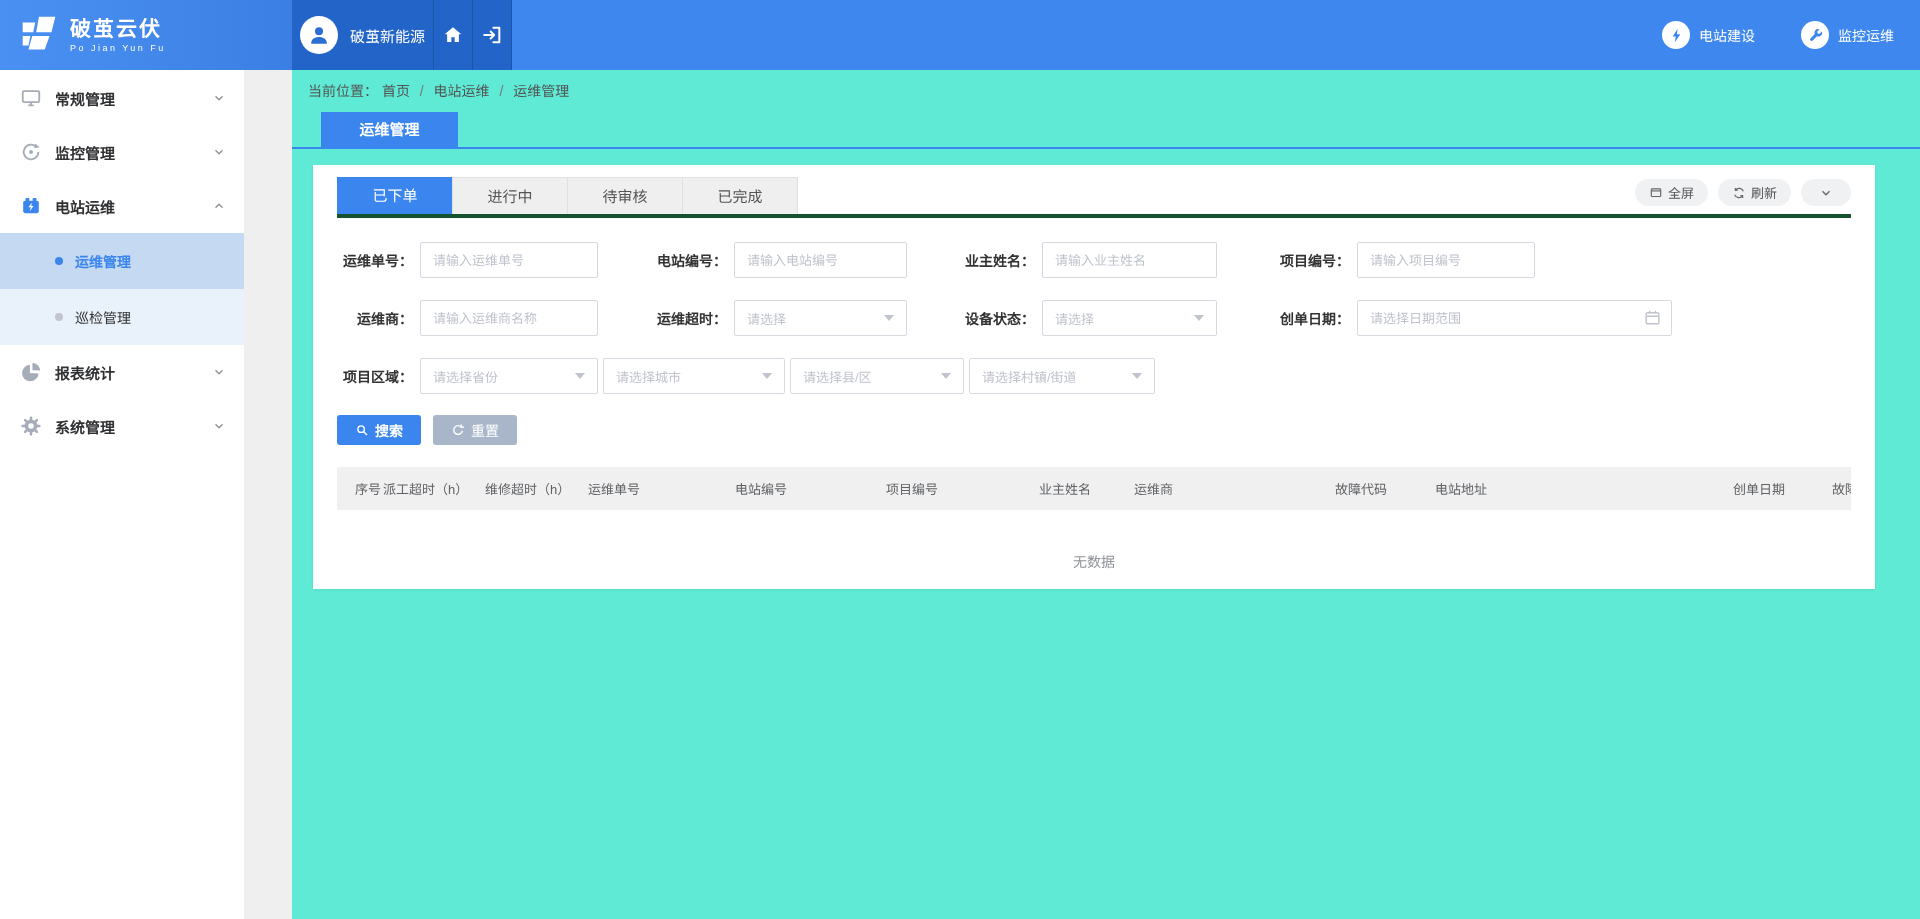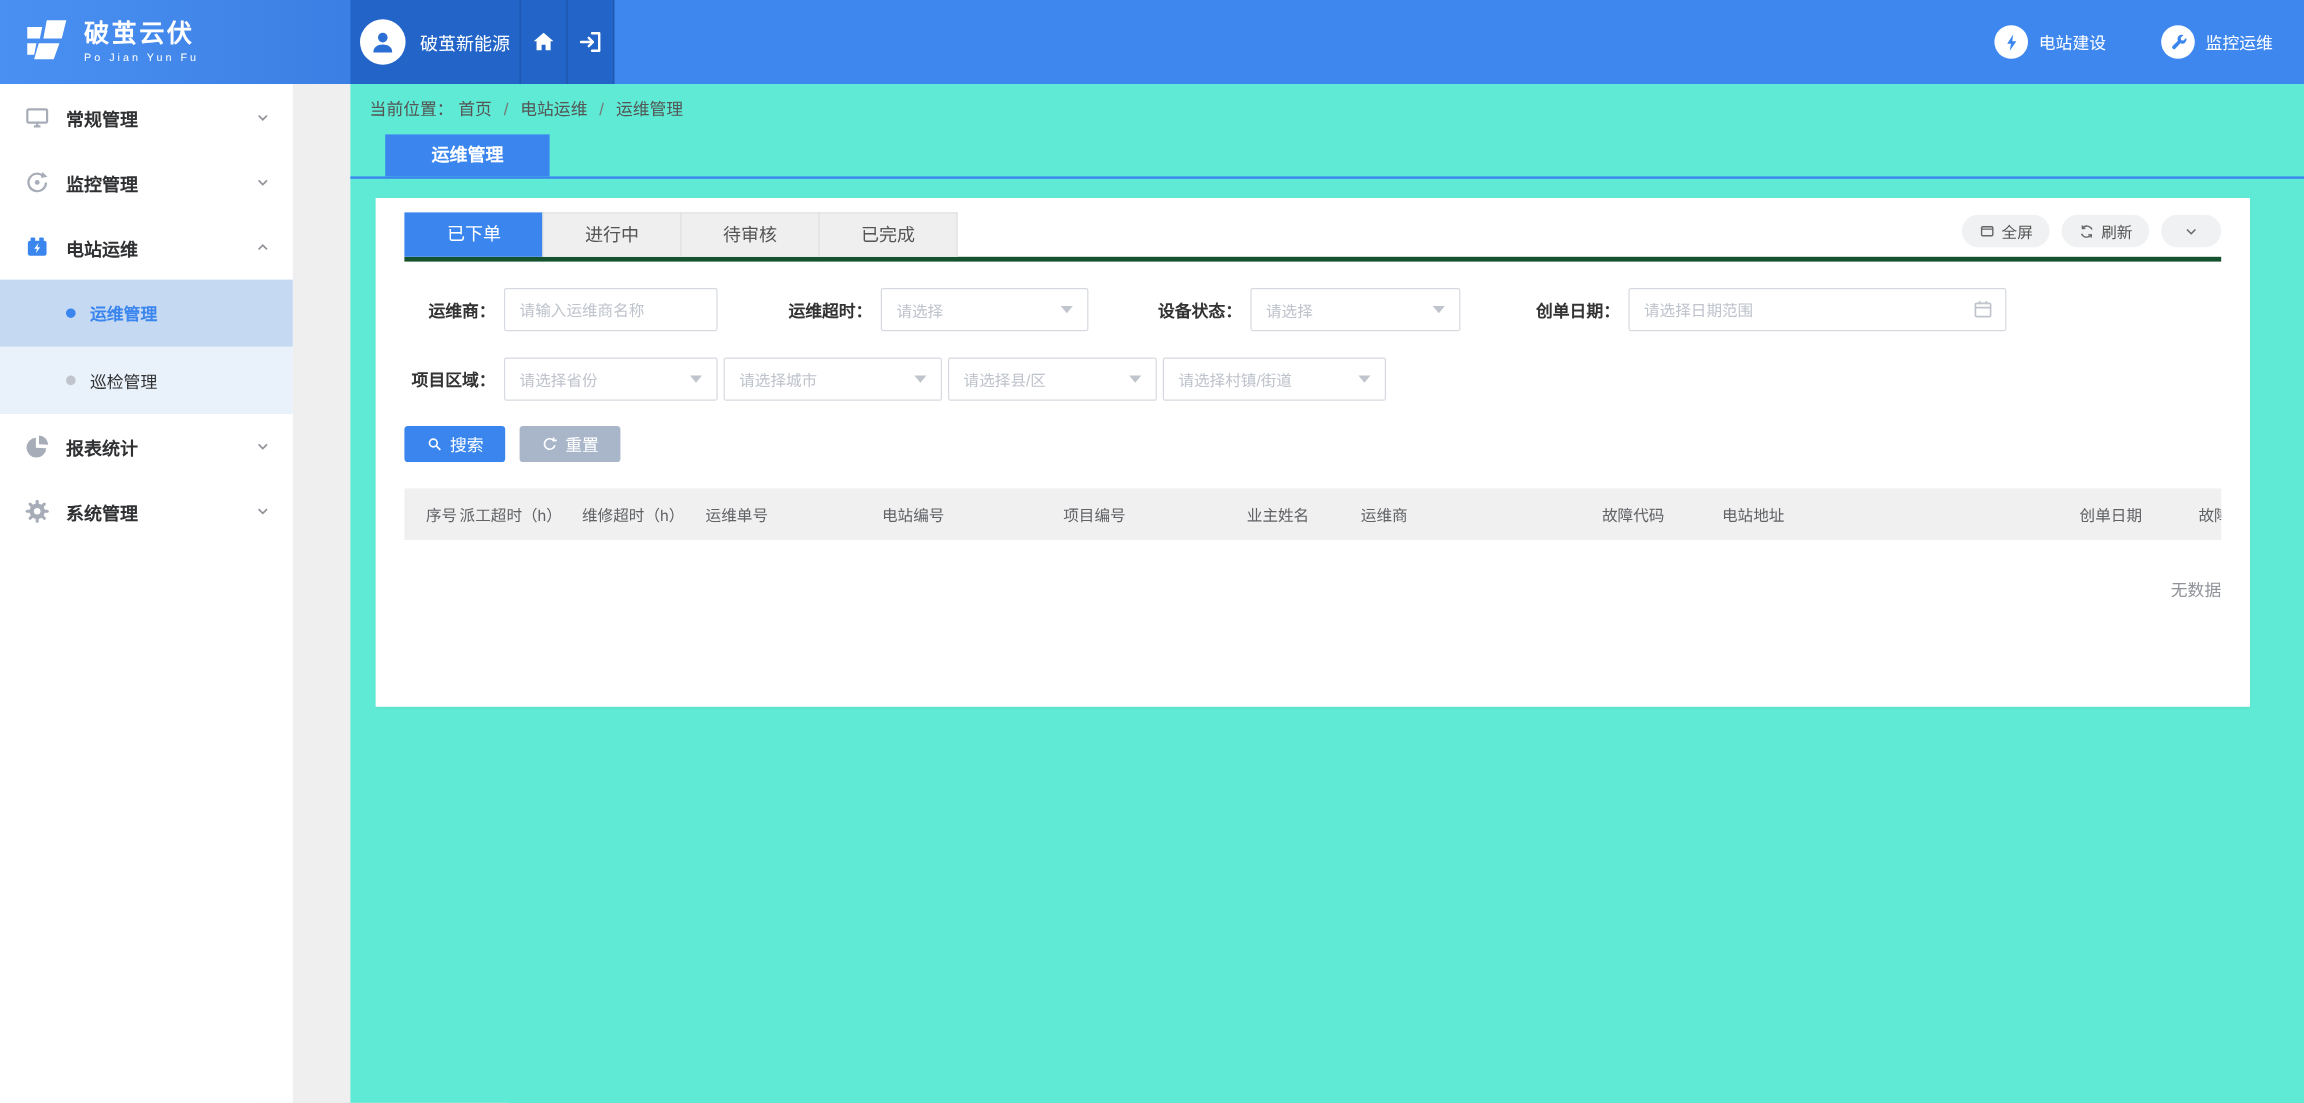--- a/index.html
+++ b/index.html
@@ -85,27 +85,27 @@
   .caret { width:0; height:0; border-left:5px solid transparent; border-right:5px solid transparent;
     border-top:6px solid #C0C4CC; flex:none; margin-left:6px; }
   .datebox { position:relative; }
   .datebox .cal { position:absolute; right:10px; top:8px; width:19px; height:19px; }
 
   .btnrow { display:flex; align-items:center; gap:12px; margin-top:21px; }
   .btn { height:30px; border:none; border-radius:3px; color:#fff; font-size:14px;
     display:flex; align-items:center; gap:6px; padding:0 18px; cursor:pointer;
     font-family:"Liberation Sans","DejaVu Sans",sans-serif; }
   .btn svg { width:14px; height:14px; }
-  .btn.search { background:#3A86EE; }
+  .btn.search { background:#3A86EE;font-weight:bold; }
   .btn.reset { background:#A9B6C9; }
 
   .thead { margin-top:22px; height:43px; background:#F0F0F0; display:flex; align-items:center;
     overflow:hidden; white-space:nowrap; }
   .th { font-size:13px; color:#606266; flex:none; overflow:hidden; }
-  .empty { text-align:right; color:#909399; font-size:14px; padding-top:31px; }
+  .empty { text-align:center; color:#909399; font-size:14px; padding-top:41px; }
 </style>
 </head>
 <body>
 
 <div class="header">
   <div class="logo-area">
     <svg class="logo-glyph" viewBox="0 0 48 48">
       <g fill="#fff">
         <polygon points="7,11 20,11 18,21 7,21"></polygon>
         <polygon points="24,5 41,5 37,21 21,21"></polygon>
@@ -303,20 +303,30 @@
           <span>刷新</span>
         </button>
         <button class="pill" style="padding:0 18px;">
           <svg viewBox="0 0 24 24" fill="none" stroke="#666" stroke-width="2.2">
             <polyline points="6,9 12,15 18,9"></polyline>
           </svg>
         </button>
       </div>
     </div>
 
+    <div class="frow first">
+      <span class="flabel w-a">运维单号：</span>
+      <input class="tinput" style="width: 178px;" placeholder="请输入运维单号">
+      <span class="flabel w-b">电站编号：</span>
+      <input class="tinput" style="width: 173px;" placeholder="请输入电站编号">
+      <span class="flabel w-c">业主姓名：</span>
+      <input class="tinput" style="width: 175px;" placeholder="请输入业主姓名">
+      <span class="flabel w-d">项目编号：</span>
+      <input class="tinput" style="width: 178px;" placeholder="请输入项目编号">
+    </div>
 
     <div class="frow">
       <span class="flabel w-a">运维商：</span>
       <input class="tinput" style="width: 178px;" placeholder="请输入运维商名称">
       <span class="flabel w-b">运维超时：</span>
       <div class="sel" style="width:173px">
         <span class="sel-ph">请选择</span>
         <span class="caret"></span>
       </div>
       <span class="flabel w-c">设备状态：</span>

